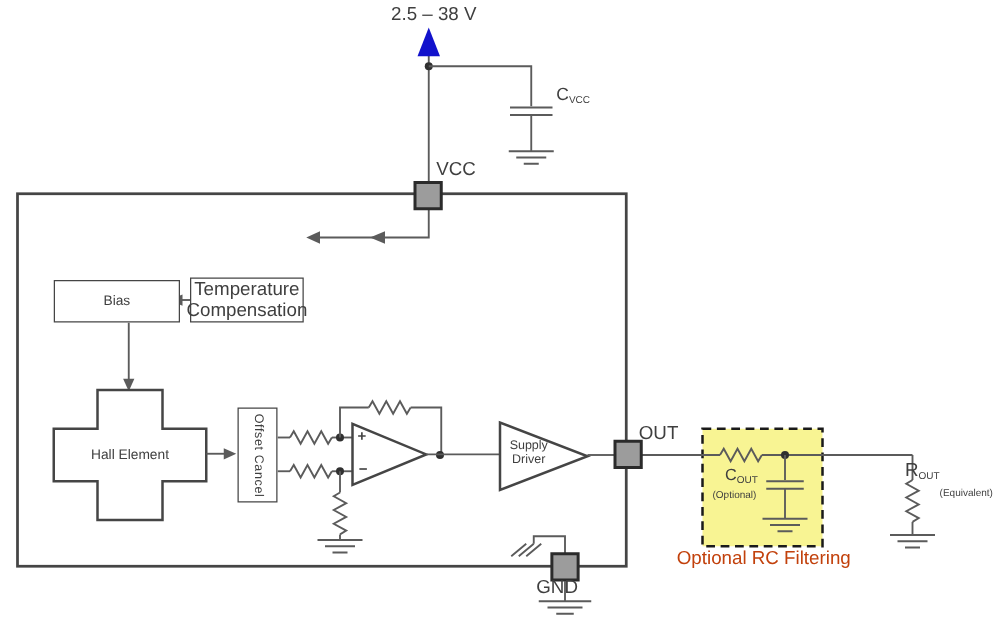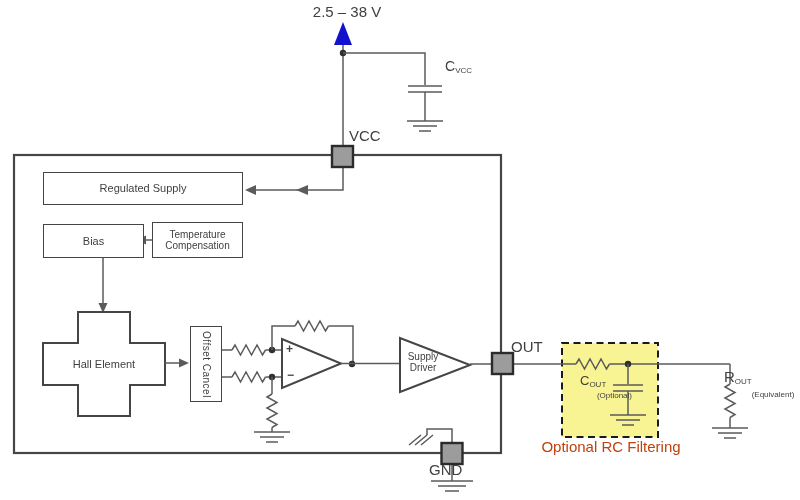--- a/index.html
+++ b/index.html
@@ -156,35 +156,32 @@
       <path class="w" d="M431,481 H473 M438,486 H466 M445,491 H459"></path>
     </g>
 
     <rect class="pin" x="332" y="146" width="21" height="21"></rect>
     <rect class="pin" x="492" y="353" width="21" height="21"></rect>
     <rect class="pin" x="441.5" y="443" width="21" height="21"></rect>
   </svg>
 
   <div class="lbl supplylbl" style="left:297px;top:3px;width:100px">2.5 – 38 V</div>
 
-  <div class="lbl" style="left:445px;top:57px">
+  <div class="lbl" style="left:445px;top:67px">
     <span class="big">C</span><span class="sub">VCC</span>
   </div>
 
   <div class="lbl pinlbl" style="left:349px;top:127px">VCC</div>
 
-  <div class="blk" style="left:43px;top:172px;width:200px;height:33px">
-    <span>Regulated Supply</span>
-  </div>
 
   <div class="blk" style="left:43px;top:224px;width:101px;height:34px">
     <span>Bias</span>
   </div>
 
-  <div class="blk" style="left:152px;top:222px;width:91px;height:36px;font-size:10px;padding:0 2px">
+  <div class="blk" style="left:152px;top:222px;width:91px;height:36px;font-size:15px;padding:0 2px">
     <span>Temperature Compensation</span>
   </div>
 
   <div class="celltext" style="left:43px;top:354px;width:122px;height:20px;font-size:11px">
     <span>Hall Element</span>
   </div>
 
   <div class="blk vtext" style="left:190px;top:326px;width:32px;height:76px">
     <span>Offset Cancel</span>
   </div>
@@ -194,21 +191,21 @@
 
   <div class="celltext" style="left:400px;top:346px;width:46px;height:32px;font-size:10px;line-height:1.15">
     <span>Supply Driver</span>
   </div>
 
   <div class="lbl pinlbl" style="left:511px;top:338px">OUT</div>
 
   <div class="lbl" style="left:580px;top:371px">
     <span class="big" style="font-size:13px">C</span><span class="sub">OUT</span>
   </div>
-  <div class="lbl note" style="left:570px;top:391px;width:62px;text-align:right">(Optional)</div>
+  <div class="lbl note" style="left:570px;top:391px;width:62px;text-align:left">(Optional)</div>
 
   <div class="lbl caption" style="left:527px;top:438px;width:168px;text-align:center">Optional RC Filtering</div>
 
   <div class="lbl" style="left:724px;top:368px">
     <span class="big" style="font-size:15px">R</span><span class="sub">OUT</span>
   </div>
   <div class="lbl note" style="left:742px;top:390px;width:62px;text-align:center">(Equivalent)</div>
 
   <div class="lbl pinlbl" style="left:429px;top:461px">GND</div>
 

